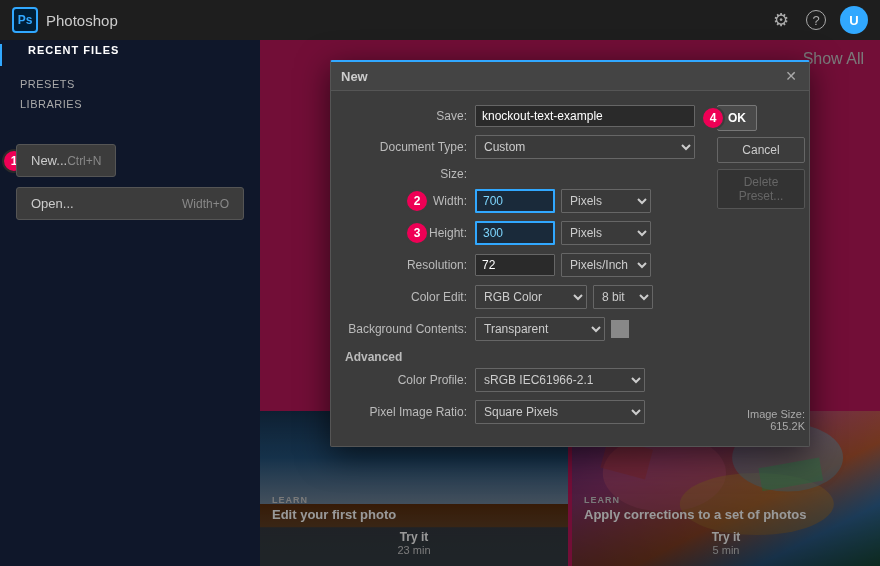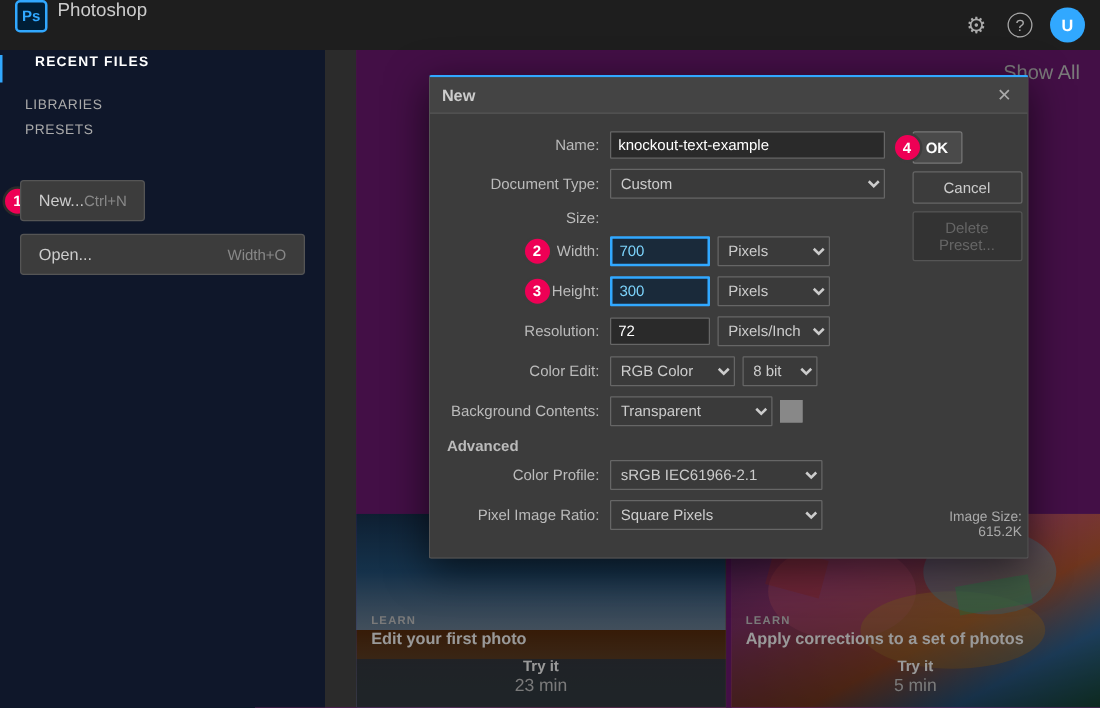--- a/index.html
+++ b/index.html
@@ -9,20 +9,21 @@
       background: #2b2b2b;
       font-family: 'Segoe UI', Arial, sans-serif;
       overflow: hidden;
       color: #ccc;
       font-size: 13px;
     }
 
     
     .topbar {
       display: flex;
+      align-items: center;
       height: 40px;
       background: #1e1e1e;
       padding: 0 12px;
       gap: 8px;
     }
     .ps-logo {
       width: 26px; height: 26px;
       background: #001e36;
       border: 2px solid #31a8ff;
       border-radius: 4px;
@@ -119,22 +120,21 @@
       font-size: 12px;
       font-weight: bold;
       display: flex; align-items: center; justify-content: center;
       border: 2px solid #2b2b2b;
     }
 
     
     .content {
       flex: 1;
       position: relative;
-      background: #701a75;
-      margin-left: 25px;
+      background: #be185d;
     }
 
     
     .show-all {
       position: absolute;
       right: 16px;
       top: 10px;
       color: #ccc;
       font-size: 16px;
       font-weight: 500;
@@ -184,21 +184,21 @@
       align-items: center;
       justify-content: space-between;
       flex-direction: column;
     }
     .learn-try {
       font-size: 12px;
       color: #fff;
       font-weight: 600;
     }
     .learn-duration {
-      font-size: 14px;
+      font-size: 11px;
       color: #ccc;
     }
 
     
     .card-bg-1 {
       background: linear-gradient(135deg, #1a3a5c 0%, #2d6a9f 30%, #a8c8e8 50%, #8b4513 70%, #c4a882 100%);
       width: 100%; height: 100%;
     }
     
     .card-bg-2 {
@@ -364,22 +364,22 @@
     <div class="topbar-icon">⚙</div>
     <div class="topbar-icon" style="border:1px solid #aaa;border-radius:50%;width:20px;height:20px;font-size:13px;">?</div>
     <div class="topbar-avatar">U</div>
   </div>
 </div>
 
 <div class="main">
 
   <div class="sidebar">
     <div class="sidebar-section-title">RECENT FILES</div>
+    <a class="sidebar-link">PRESETS</a>
     <a class="sidebar-link">LIBRARIES</a>
-    <a class="sidebar-link">PRESETS</a>
 
     <div class="sidebar-buttons">
       <div style="position:relative;">
         <div class="badge-circle">1</div>
         <button class="sidebar-btn">
           <span>New...</span>
           <span class="shortcut">Ctrl+N</span>
         </button>
       </div>
       <button class="sidebar-btn">
@@ -464,21 +464,21 @@
 
         <div class="dialog-titlebar">
           <span class="dialog-title">New</span>
           <span class="dialog-close">✕</span>
         </div>
 
         <div class="dialog-body">
           <div class="dialog-form">
 
             <div class="form-row">
-              <span class="form-label">Name:</span>
+              <span class="form-label">Save:</span>
               <input type="text" class="form-input" style="width: 220px;" value="knockout-text-example">
             </div>
 
             <div class="form-row">
               <span class="form-label">Document Type:</span>
               <select class="form-select" style="width:220px;">
                 <option>Custom</option>
               </select>
             </div>
 
@@ -507,21 +507,21 @@
             <div class="form-row">
               <span class="form-label">Resolution:</span>
               <input type="text" class="form-input" style="width: 80px;" value="72">
               <select class="form-select" style="width:90px;margin-left:6px;">
                 <option>Pixels/Inch</option>
               </select>
             </div>
 
             <div class="form-row">
               <span class="form-label">Color Edit:</span>
-              <select class="form-select" style="width:100px;">
+              <select class="form-select" style="width:112px;">
                 <option>RGB Color</option>
               </select>
               <select class="form-select" style="width:60px;margin-left:6px;">
                 <option>8 bit</option>
               </select>
             </div>
 
             <div class="form-row">
               <span class="form-label">Background Contents:</span>
               <select class="form-select" style="width:130px;">

